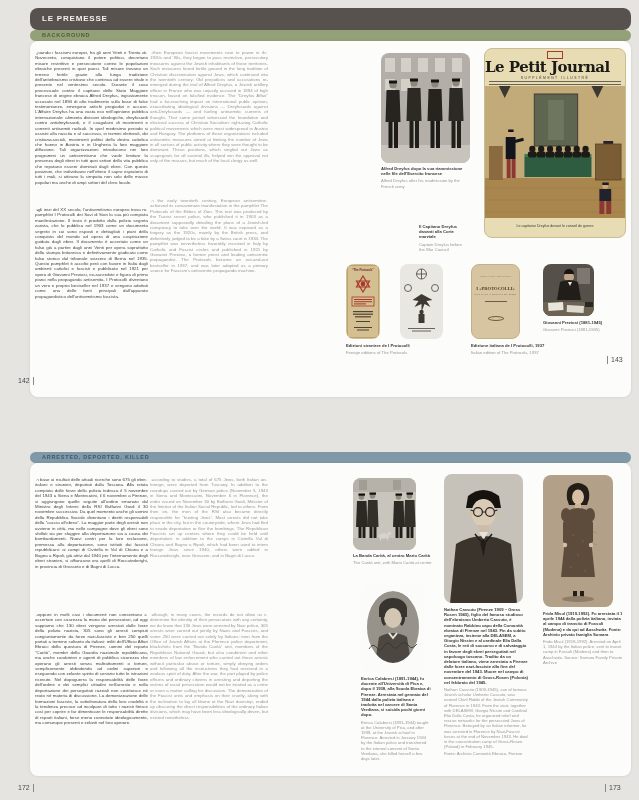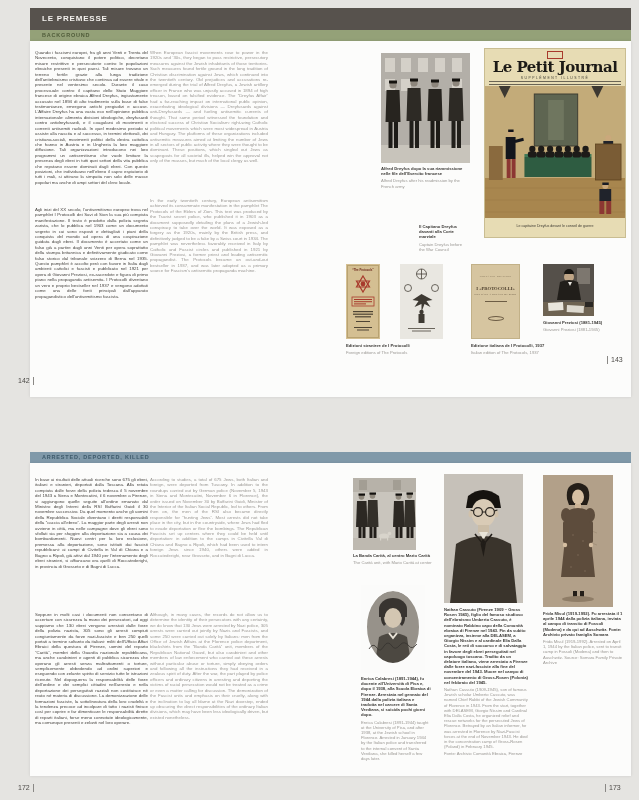--- a/index.html
+++ b/index.html
@@ -1,37 +1,37 @@
 <!DOCTYPE html>
 <html><head>
 <meta charset="utf-8">
 <style>
   * { margin:0; padding:0; box-sizing:border-box; }
   html,body { background:#cfcecc; }
   .stage { position:relative; width:639px; height:800px; background:#e5e4e1;
            font-family:"Liberation Sans", sans-serif; overflow:hidden; }
-  .abs { position:absolute; }
+  .abs { position:absolute;border-radius:8px; }
   .page-white { background:#fcfcfb; box-shadow:0 0 3px rgba(0,0,0,.10); }
   .bar-dark { background:#57524d; color:#f3f1ee; font-size:8px; font-weight:bold;
               letter-spacing:.8px; line-height:22px; padding-left:12px; }
   .bar-sub  { font-size:5.5px; font-weight:bold; letter-spacing:.8px; line-height:11px; padding-left:12px; }
   .bar-green { background:#94a178; color:#505c3a; }
   .bar-blue  { background:#8099a9; color:#3d5a6b; }
   .col-it { font-size:4.4px; line-height:5.4px; color:#474440; text-align:justify; overflow:hidden; }
   .col-en { font-size:4.4px; line-height:5.4px; color:#9b9894; text-align:justify; overflow:hidden; }
   .cap-it { font-size:4.2px; line-height:5.2px; font-weight:bold; color:#3b3936; }
   .cap-en { font-size:4.2px; line-height:5.2px; color:#9b9894; margin-top:2px; }
   .pagenum { font-size:7px; color:#4c4a47; }
   .pagenum .rule { display:inline-block; width:1px; height:8px; background:#8a8885; vertical-align:middle; margin:0 3px; }
   .ph { overflow:hidden; }
   
   .pj { background:#e7dcb4; border:1px solid #c9bd92; }
   .pj-stamp { width:16px; height:8px; border:1px solid #a83a2c; margin:2px auto 0; }
   .pj-mast { font-family:"DejaVu Serif", serif; font-weight:bold; font-size:15px;
-             letter-spacing:-.5px; text-align:center; color:#1c1a16; line-height:16px; }
+             letter-spacing:-.5px; color:#1c1a16; line-height:16px; }
   .pj-sub { font-size:3.4px; letter-spacing:1.5px; text-align:center; color:#3d3a32; margin-top:1px; }
   .pj-rules { height:4px; margin:1px 4px; border-top:.6px solid #6a6454; border-bottom:.6px solid #6a6454; }
   .pj-cap { font-size:3.6px; text-align:center; color:#3d3a32; line-height:8px; }
   
   .cover-it { background:#d6c5a0; border:1px solid #c2b188; text-align:center; padding-top:10px;
               font-family:"Liberation Serif", serif; color:#4c3e2c; }
   .cover-it .l0 { font-size:2.6px; letter-spacing:.4px; color:#6d5d45; }
   .cover-it .l1 { font-size:4.6px; font-weight:bold; margin-top:8px; }
   .cover-it .l2 { font-size:2.8px; margin-top:2px; letter-spacing:.3px; }
   .cover-it .rule { width:22px; height:1px; background:#6d5d45; margin:5px auto; }

